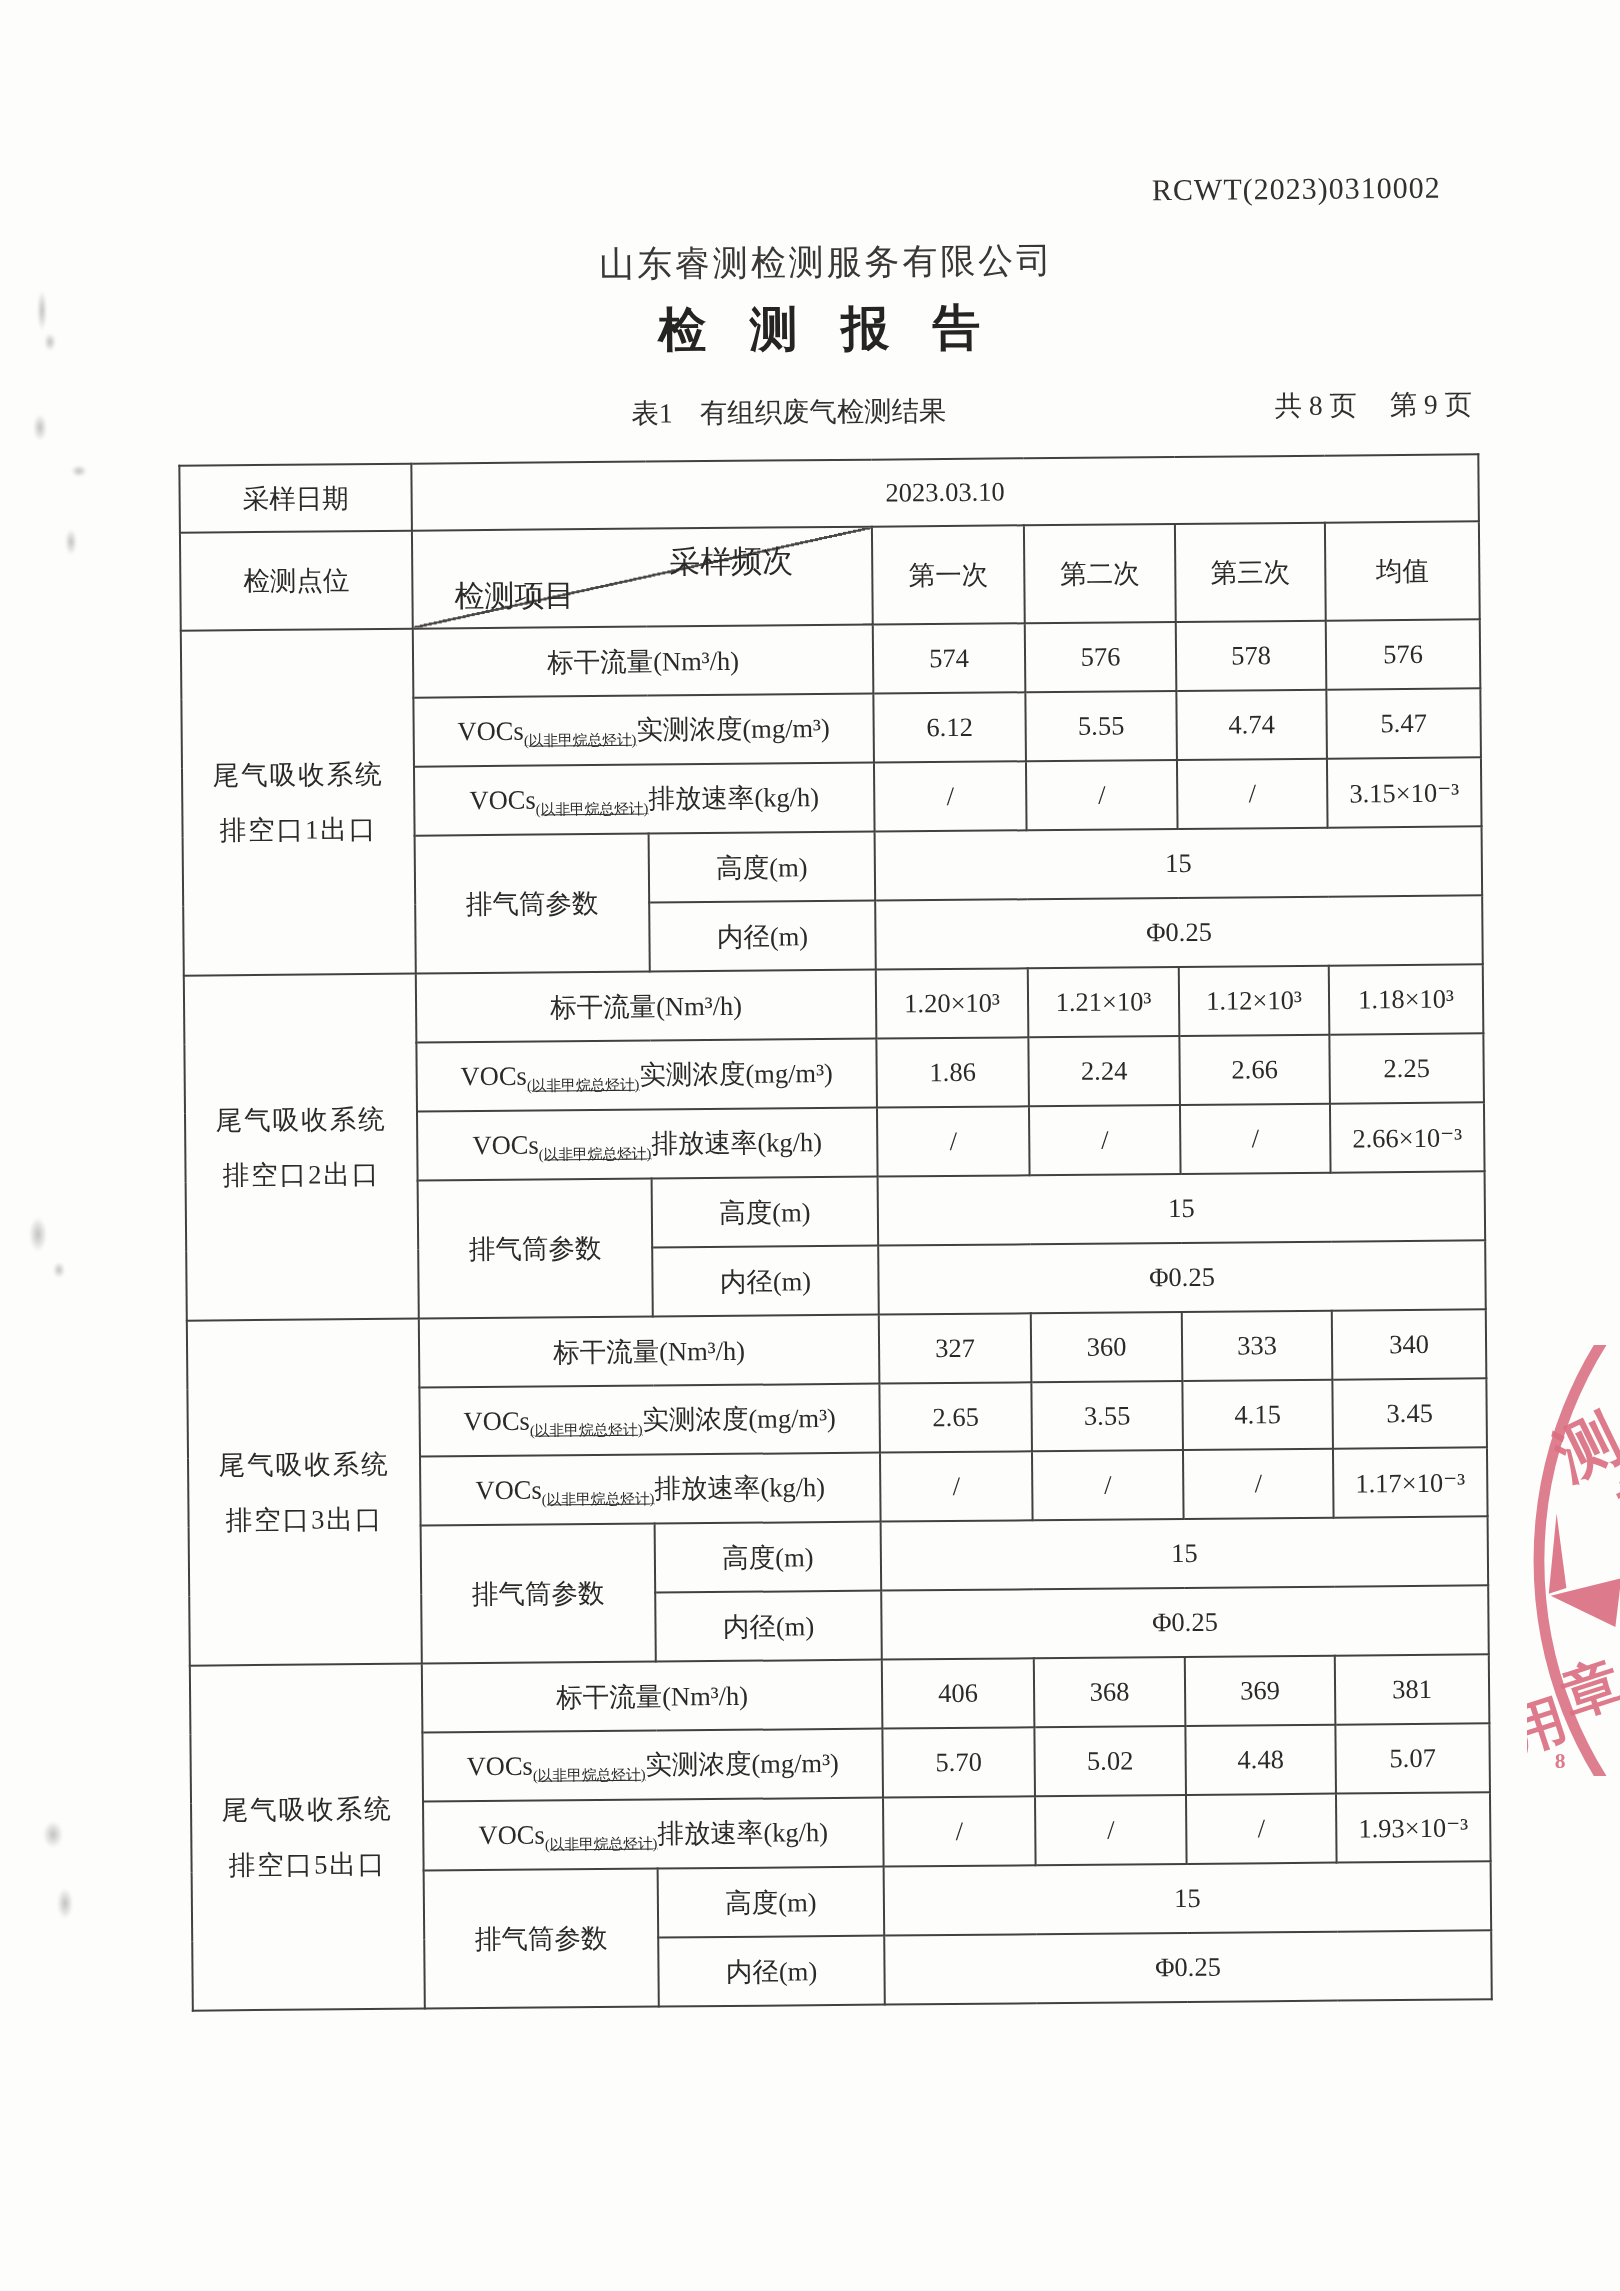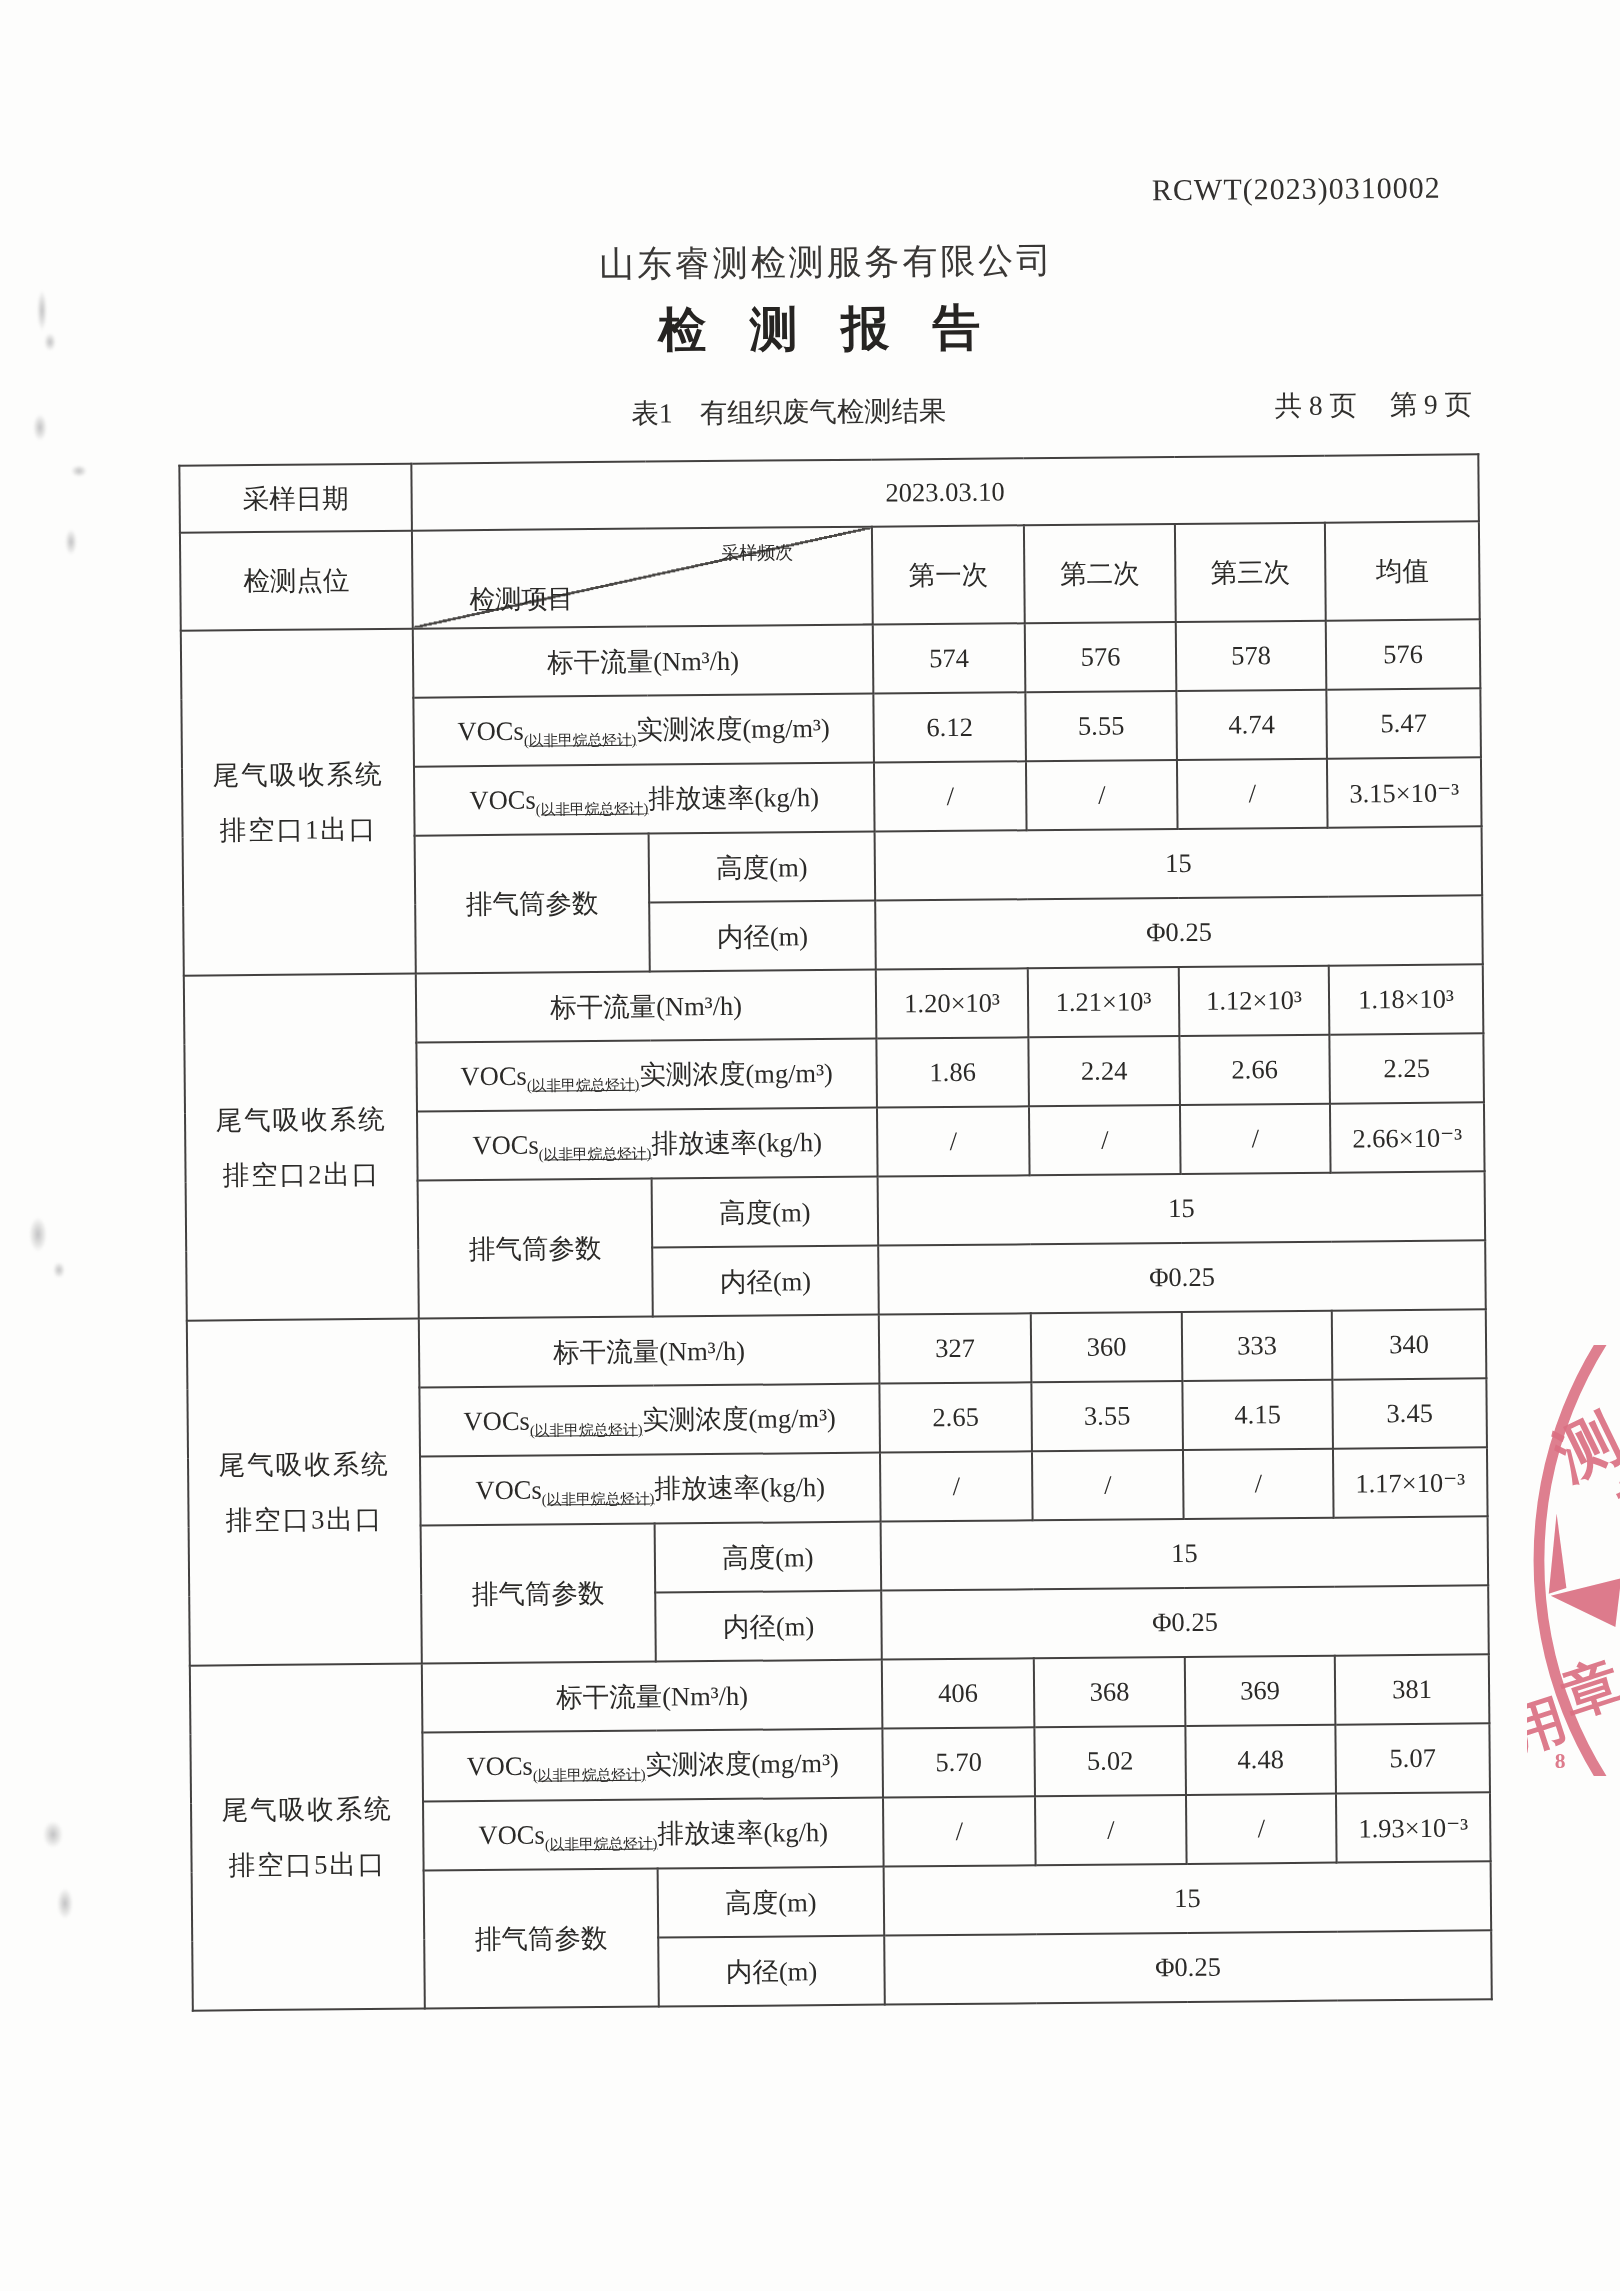--- a/index.html
+++ b/index.html
@@ -22,22 +22,22 @@
                 border-collapse:collapse;table-layout:fixed;}
   table.results td{border:2.4px solid #434140;text-align:center;vertical-align:middle;
                    font-size:26.5px;color:#2b2a28;padding:0;overflow:hidden;}
   tr.r-date td{height:65px;}
   tr.r-head td{height:96px;}
   tr.r-data td{height:67px;}
   td.diag{position:relative;
     background-image:linear-gradient(to bottom right,
       transparent calc(50% - 1.3px), #4a4846 calc(50% - 1.3px),
       #4a4846 calc(50% + 1.3px), transparent calc(50% + 1.3px));}
-  td.diag .freq{position:absolute;top:11.8px;right:78px;font-size:18px;}
-  td.diag .item{position:absolute;bottom:9.8px;left:41px;font-size:26px;margin-left:15px;}
+  td.diag .freq{position:absolute;top:11.8px;right:78px;font-size:31px;}
+  td.diag .item{position:absolute;bottom:9.8px;left:41px;font-size:30px;}
   td.point div{line-height:55px;letter-spacing:2px;}
   .vsub{font-size:14.7px;vertical-align:-5.9px;letter-spacing:0;text-decoration:underline;}
   .num{font-family:"Liberation Serif","DejaVu Serif","DejaVu Sans",serif;}
   
   .stamp{position:absolute;left:1527px;top:1345px;width:93px;height:431px;
          pointer-events:none;opacity:.85;}
   .stamp svg{position:absolute;left:0;top:0;}
   
   .smudge{position:absolute;border-radius:50%;
           background:radial-gradient(ellipse at center, rgba(95,95,98,.38), rgba(120,120,125,0) 70%);

